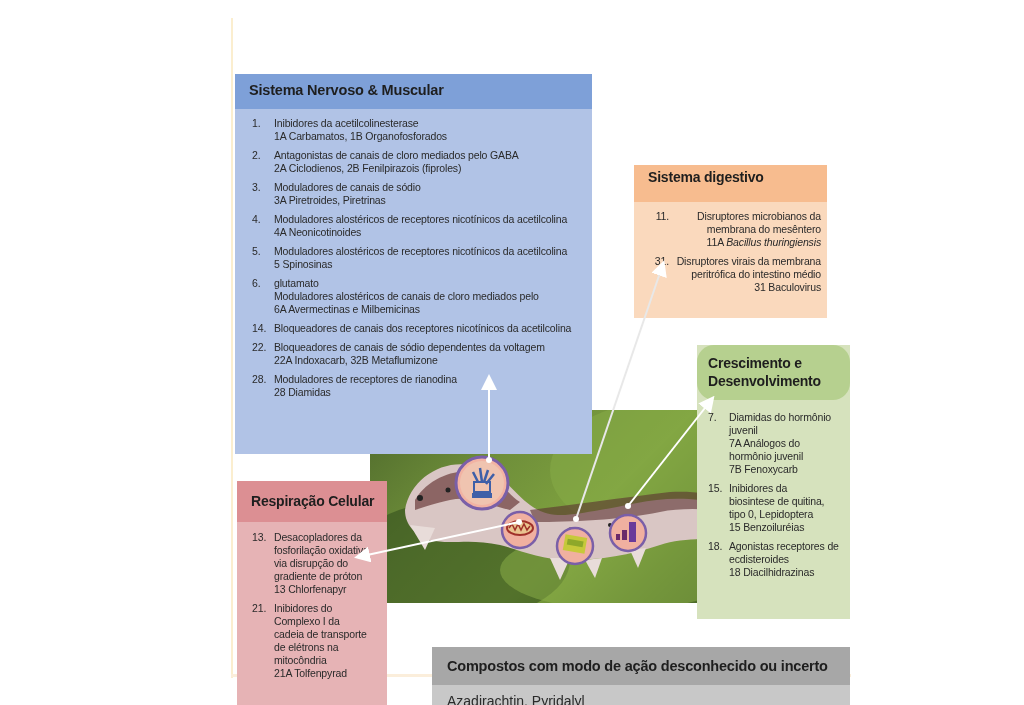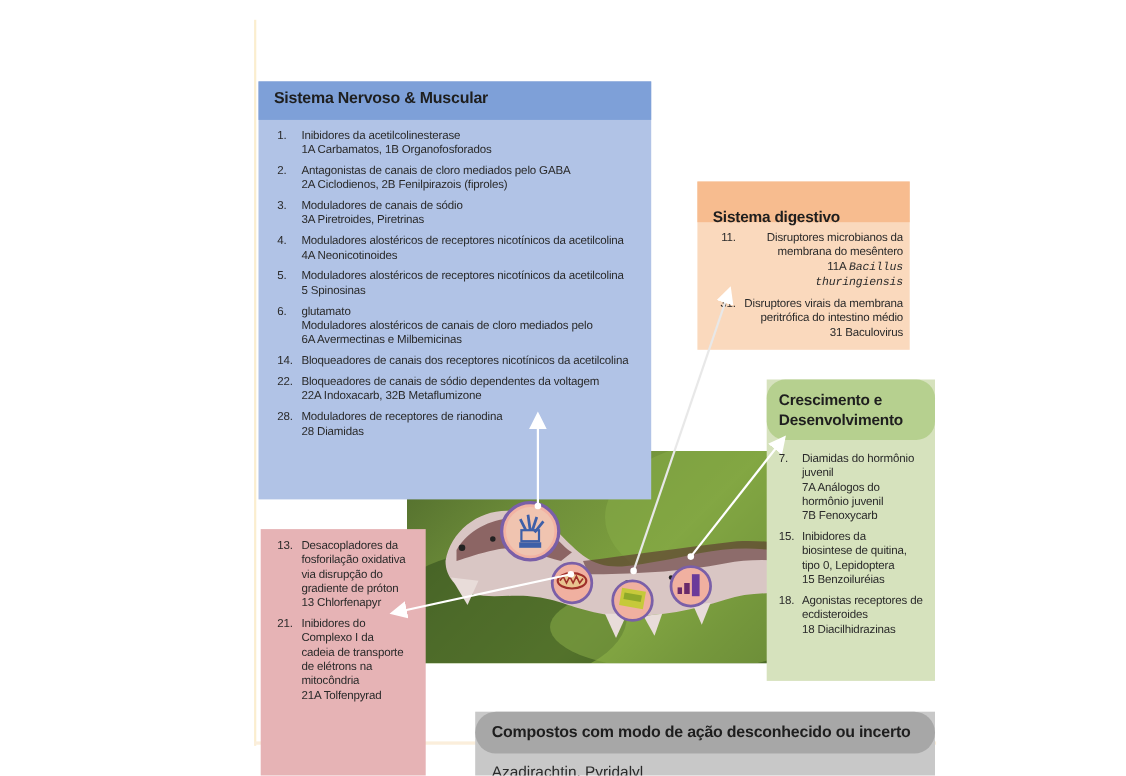--- a/index.html
+++ b/index.html
@@ -8,50 +8,50 @@
   .frame-line { position:absolute; left:231px; top:18px; width:2px; height:660px; background:#fbeecf; }
   .frame-bottom { position:absolute; left:231px; top:674px; width:620px; height:3px; background:#fbeedb; }
 
   .box { position:absolute; box-sizing:border-box;margin-top:44px; }
   .box .hdr { box-sizing:border-box; font-weight:bold; color:#1e1e1e; letter-spacing:-0.2px; }
   .box .body { box-sizing:border-box; }
   .item { display:flex; font-size:10.5px; line-height:13px; margin-bottom:6px; letter-spacing:-0.15px; }
   .item .num { flex:0 0 auto; }
   .item .txt { flex:1 1 auto; }
   .item .line { display:block; }
-  .it { font-style:italic;font-family:Liberation Mono, monospace; }
+  .it { font-style:italic; }
 
   
   #box-nervous { left:235px; top:30px; width:357px; height:380px; background:#b1c3e6; }
   #box-nervous .hdr { height:35px; background:#7ea0d8; font-size:14.5px; padding:8px 0 0 14px; }
   #box-nervous .body { padding:8px 10px 0 17px; }
   #box-nervous .num { width:22px; }
   #box-nervous .item { margin-bottom:6px; }
 
   
   #box-digestive { left:634px; top:121px; width:193px; height:153px; background:#fad9bd; }
-  #box-digestive .hdr { height:37px; background:#f7bc8f; font-size:14px; padding:24px 0 0 14px; }
+  #box-digestive .hdr { height:37px; background:#f7bc8f; font-size:14px; padding:4px 0 0 14px; }
   #box-digestive .body { padding:8px 6px 0 14px;text-align:right; }
   #box-digestive .num { width:21px; }
 
   
   #box-growth { left:697px; top:301px; width:153px; height:274px; background:#d6e2bd; }
   #box-growth .hdr { height:55px; background:#b6d08f; font-size:14px; line-height:18px; padding:9px 0 0 11px;border-radius:17px; }
   #box-growth .body { padding:11px 4px 0 11px; }
   #box-growth .num { width:21px; }
 
   
   #box-respiration { left:237px; top:437px; width:150px; height:236px; background:#e6b3b5; }
   #box-respiration .hdr { height:41px; background:#dc8f93; font-size:14px; padding:12px 0 0 14px; }
   #box-respiration .body { padding:9px 4px 0 15px; }
   #box-respiration .num { width:22px; }
 
   
   #box-unknown { left:432px; top:603px; width:418px; height:70px; background:#c8c8c8; }
-  #box-unknown .hdr { height:38px; background:#a7a7a7; font-size:14.5px; padding:11px 0 0 15px;border-radius:19px; }
+  #box-unknown .hdr { height:38px; background:#a7a7a7; font-size:14.5px; padding:11px 0 0 15px; }
   #box-unknown .body { padding:8px 0 0 15px; font-size:14px; }
 
   
   #photo { position:absolute; left:370px; top:410px; width:397px; height:193px; overflow:hidden;
            background:linear-gradient(135deg,#4f6a2c 0%,#6f8f3a 30%,#7fa23f 55%,#5e7f2f 75%,#3e5a22 100%); }
   #photo svg { position:absolute; left:0; top:0; }
   #arrows { position:absolute; left:0; top:0; pointer-events:none; }
 </style>
 </head>
 <body>
@@ -227,20 +227,21 @@
       <span class="txt">
           <span class="line">Agonistas receptores de</span>
           <span class="line">ecdisteroides</span>
           <span class="line">18 Diacilhidrazinas</span>
         </span>
     </div>
   </div>
 </div>
 
 <div class="box" id="box-respiration">
+  <div class="hdr">Respiração Celular</div>
   <div class="body">
     <div class="item">
       <span class="num">13.</span>
       <span class="txt">
           <span class="line">Desacopladores da</span>
           <span class="line">fosforilação oxidativa</span>
           <span class="line">via disrupção do</span>
           <span class="line">gradiente de próton</span>
           <span class="line">13 Chlorfenapyr</span>
         </span>

